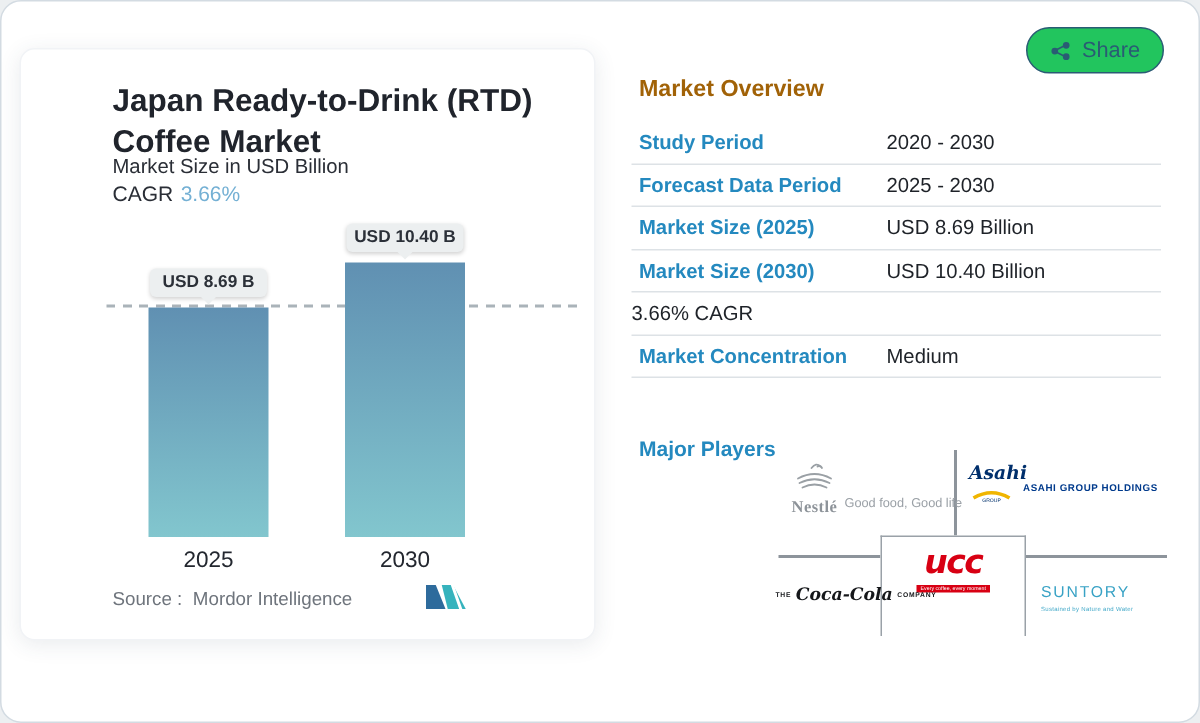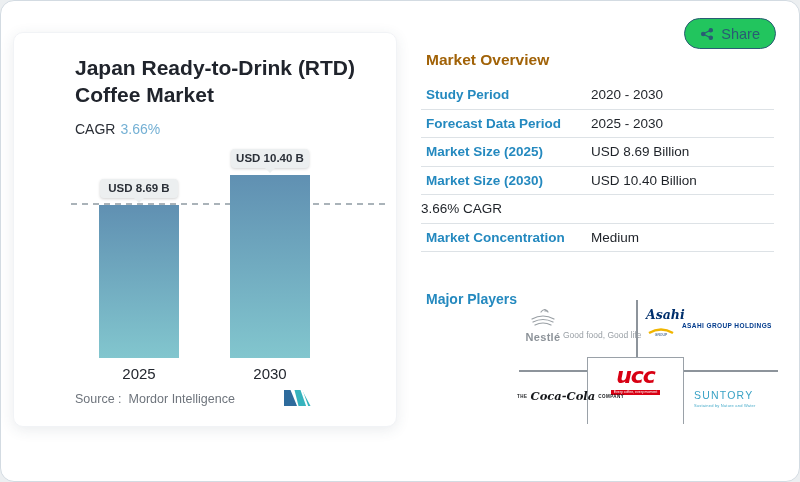--- a/index.html
+++ b/index.html
@@ -64,21 +64,21 @@
 
   .uccbox { position:absolute; left:586px; top:356px; width:97px; height:67px;
     border:1px solid #9aa1a8; border-bottom:none; background:#fff;
     display:flex; flex-direction:column; align-items:center; padding-top:7px; }
   .ucc-word { font-size:22px; font-weight:bold; font-style:italic; color:#d80013;
     letter-spacing:-1px; line-height:1; font-family:"DejaVu Sans",sans-serif; }
   .ucc-tag { margin-top:3px; background:#d80013; color:#fff; font-size:3.5px;
     line-height:5px; padding:0 3px; white-space:nowrap; }
 
   .nestle { position:absolute; left:523px; top:306px; width:38px; text-align:center; }
-  .nestle-word { font-size:11px; font-weight:bold; color:#8d9399; letter-spacing:.3px; margin-top:-2px; }
+  .nestle-word { font-size:11px; font-weight:bold; color:#8d9399; letter-spacing:.3px; margin-top:-2px;font-family:Liberation Serif, serif; }
   .nestle-tag { position:absolute; left:562px; top:329px; font-size:8.5px; color:#9aa0a6; white-space:nowrap; }
 
   .asahi { position:absolute; left:645px; top:308px; width:36px; text-align:left; }
   .asahi-script { font-family:"DejaVu Serif",serif; font-style:italic; font-weight:bold;
     font-size:12.5px; color:#002f6c; line-height:1; }
   .asahi-holdings { position:absolute; left:681px; top:321px; font-size:6.5px; font-weight:bold;
     color:#003a8c; letter-spacing:.4px; white-space:nowrap; }
 
   .coke { position:absolute; left:516px; top:390px; display:flex; align-items:center;
     gap:3px; color:#15171a; }
@@ -110,20 +110,21 @@
         <circle cx="3.2" cy="7" r="1.7"></circle>
         <circle cx="10.8" cy="3.2" r="1.7"></circle>
         <circle cx="10.8" cy="10.8" r="1.7"></circle>
       </g>
     </svg>
     <span>Share</span>
   </button>
 
   <div class="card">
     <div class="card-title">Japan Ready-to-Drink (RTD) Coffee Market</div>
+    <div class="card-sub">Market Size in USD Billion</div>
     <div class="card-cagr">
       <span>CAGR</span><span class="pct">3.66%</span>
     </div>
 
     <div class="refline" style="bottom: 221px;"></div>
 
     <div class="bar b1" style="height: 153px;"></div>
     <div class="bar b2" style="height: 183px;"></div>
 
     <div class="tip t1" style="bottom: 228px;">USD 8.69 B</div>

